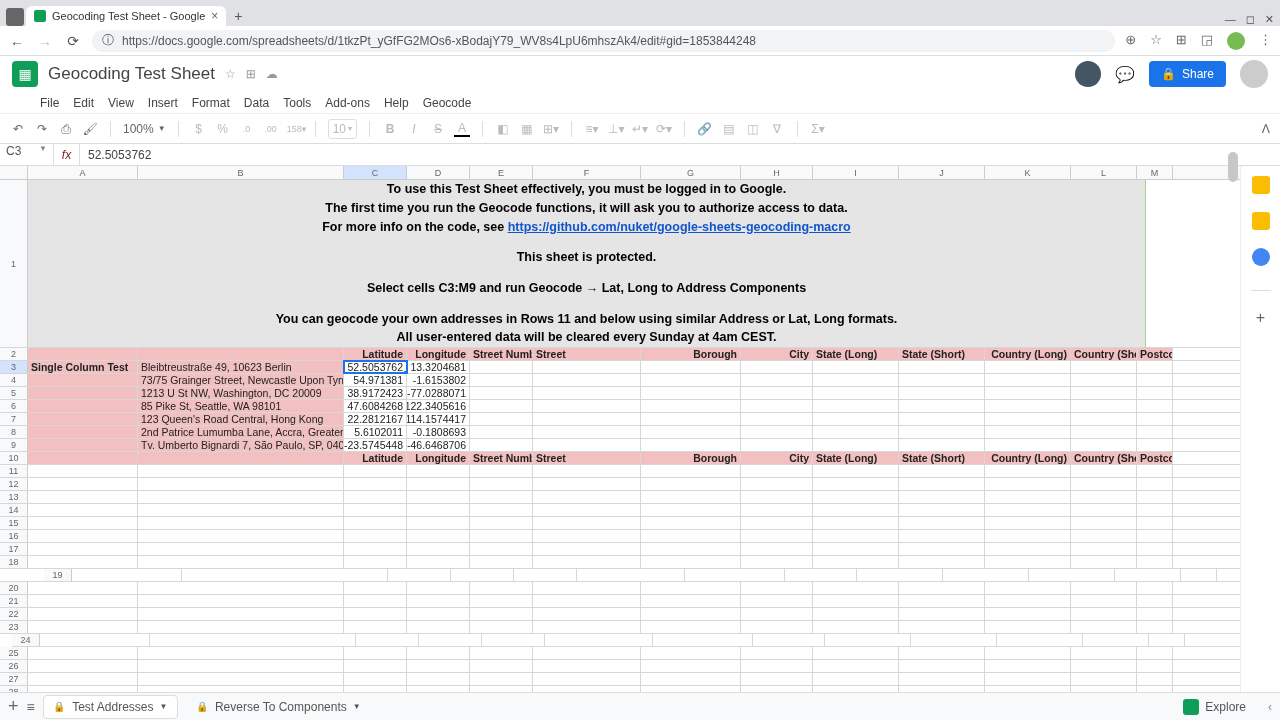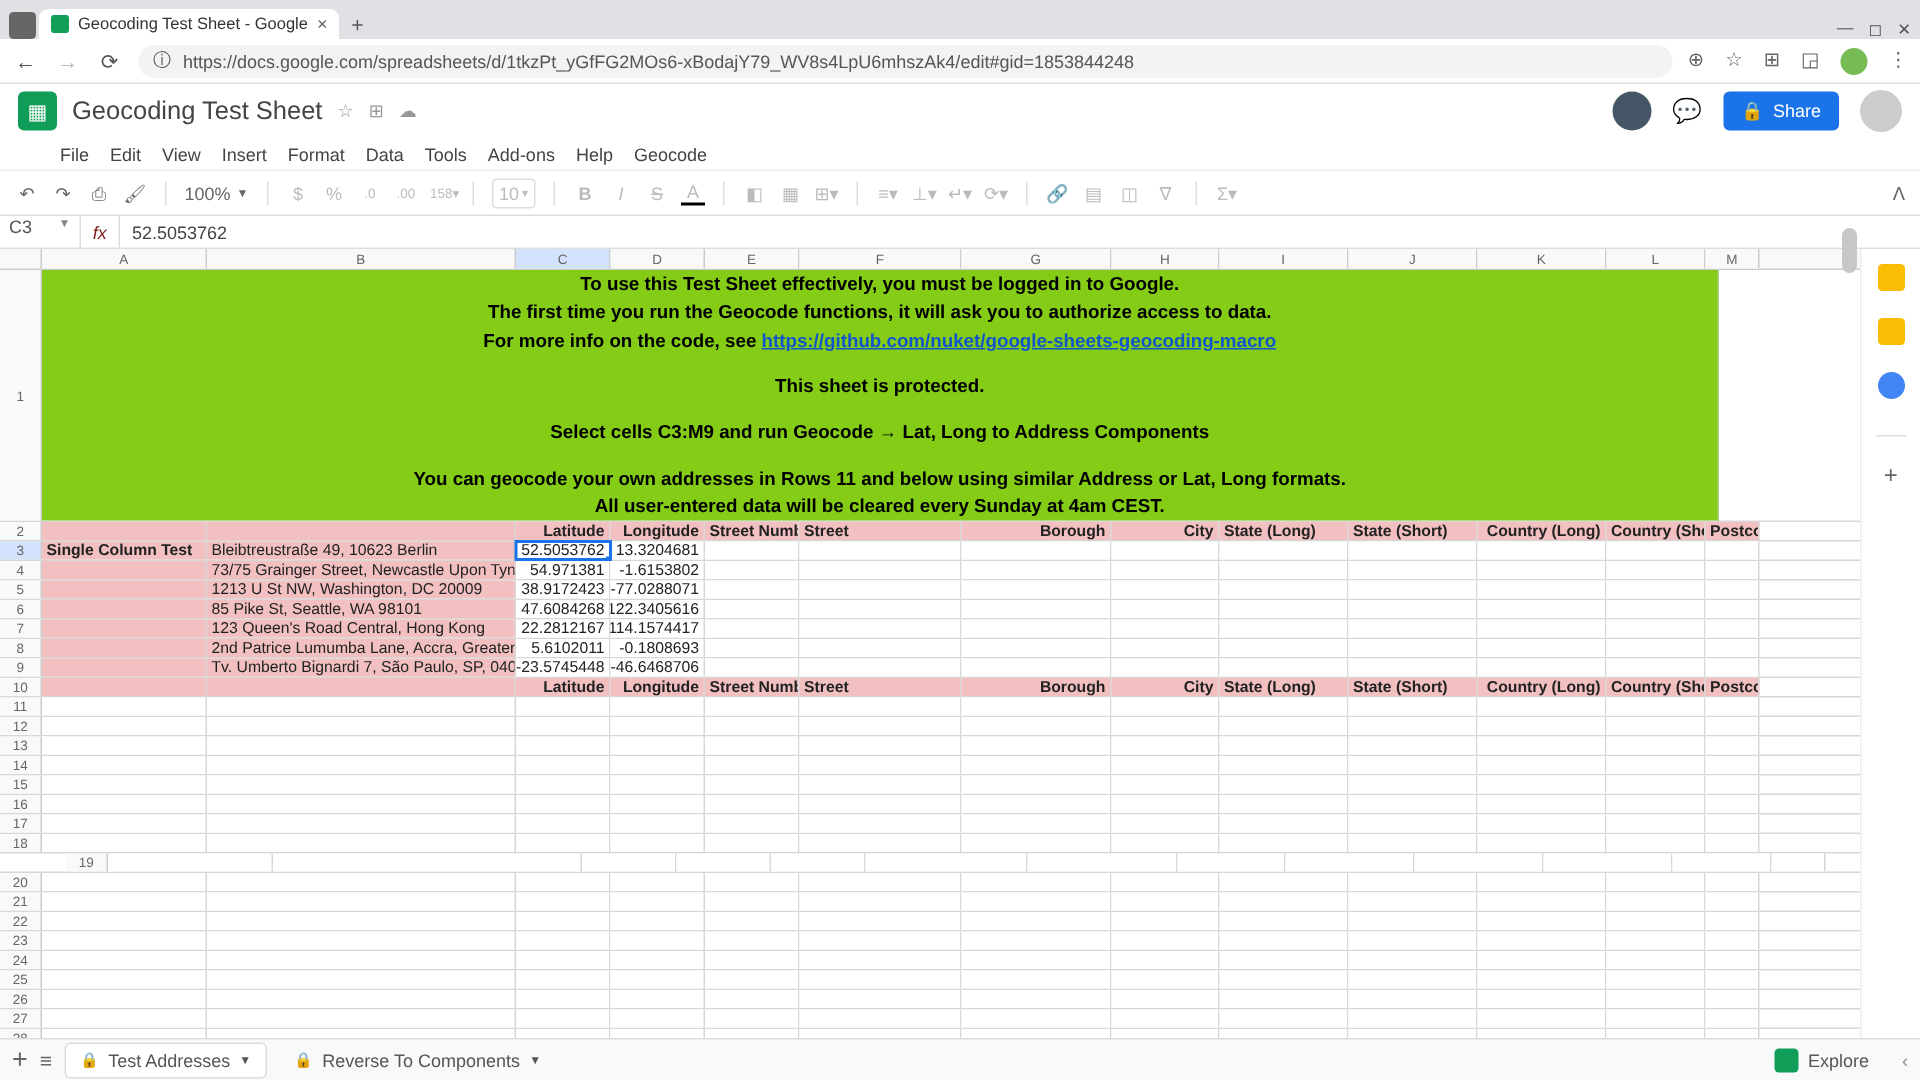--- a/index.html
+++ b/index.html
@@ -64,21 +64,21 @@
 .rh{width:28px;background:#f8f9fa;border-right:1px solid #ccc;display:flex;align-items:center;justify-content:center;font-size:9px;color:#666}
 .cell{border-right:1px solid #d7d7d7;padding:0 3px;display:flex;align-items:center;overflow:hidden;white-space:nowrap}
 .cell.num{justify-content:flex-end}
 .cell.bold{font-weight:700}
 
 
 .cA{width:110px}.cB{width:206px}.cC{width:63px}.cD{width:63px}.cE{width:63px}.cF{width:108px}
 .cG{width:100px}.cH{width:72px}.cI{width:86px}.cJ{width:86px}.cK{width:86px}.cL{width:66px}.cM{width:36px}
 
 
-.banner .cell{background:#84cc16;border-right-color:#a6d389}
+.banner .cell{background:#e5e5e5;border-right-color:#a6d389}
 .banner{height:168px}
 .banner .rh{background:#f8f9fa}
 .banner-content{width:1118px;display:flex;flex-direction:column;align-items:center;justify-content:center;text-align:center;font-size:12.5px;line-height:1.5;color:#000;font-weight:600;background:#a6d389;border-right:1px solid #d7d7d7}
 .banner-content a{color:#1155cc;text-decoration:underline}
 
 
 .hdr .cell{background:#f2c0c0;font-weight:700}
 
 
 .data .cell{background:#fff}
@@ -613,21 +613,21 @@
           <div class="cell cE"></div>
           <div class="cell cF"></div>
           <div class="cell cG"></div>
           <div class="cell cH"></div>
           <div class="cell cI"></div>
           <div class="cell cJ"></div>
           <div class="cell cK"></div>
           <div class="cell cL"></div>
           <div class="cell cM"></div>
         </div>
-        <div class="row empty" style="height: 13px;">
+        <div class="row empty" style="height: 13px; margin-left: 12px;">
           <div class="rh">24</div>
           <div class="cell cA"></div>
           <div class="cell cB"></div>
           <div class="cell cC"></div>
           <div class="cell cD"></div>
           <div class="cell cE"></div>
           <div class="cell cF"></div>
           <div class="cell cG"></div>
           <div class="cell cH"></div>
           <div class="cell cI"></div>

